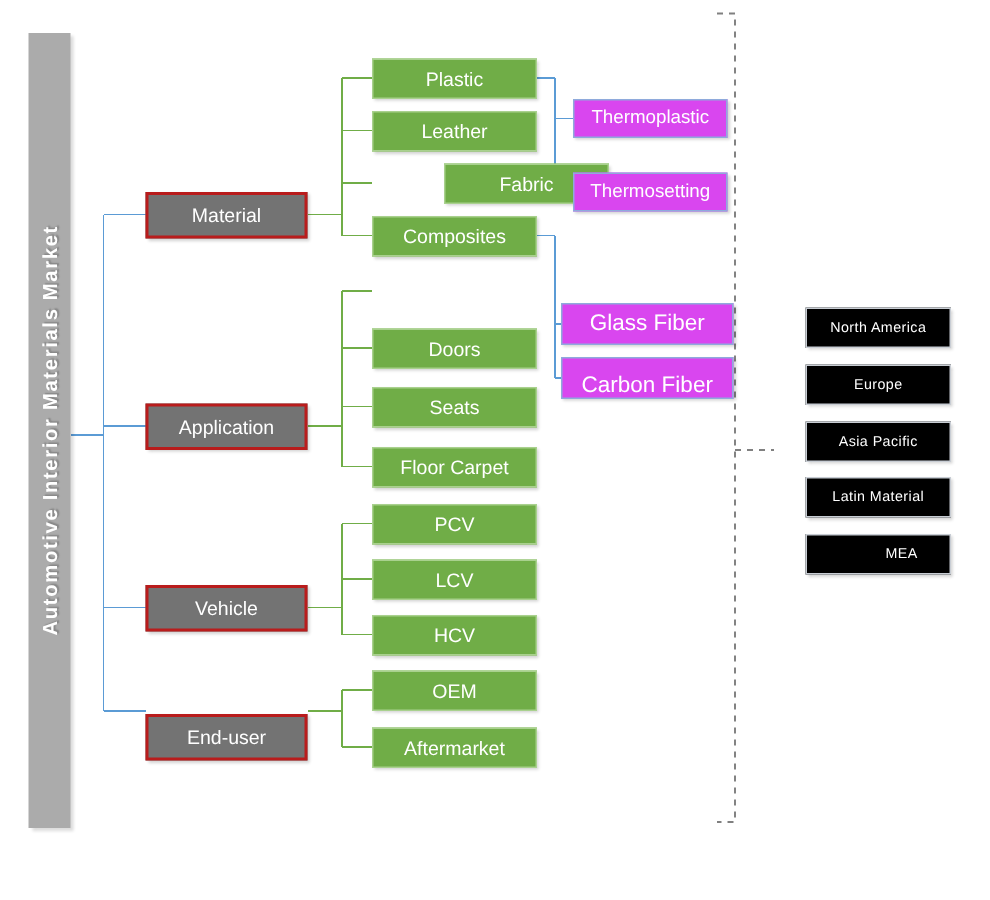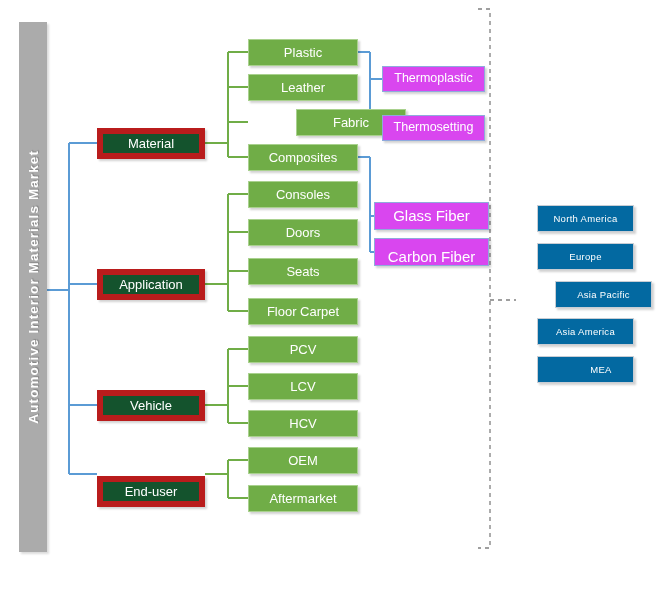--- a/index.html
+++ b/index.html
@@ -58,22 +58,22 @@
     display: flex;
     align-items: center;
     justify-content: center;
     color: #ffffff;
     text-align: center;
     box-shadow: 1.5px 1.5px 2px rgba(0,0,0,0.18);
     line-height: 1.05;
   }
 
   .node.cat {
-    background: #14532d;
-    border: 6px solid #b91c1c;
+    background: #737373;
+    border: 2px solid #b91c1c;
     width: 108px;
     height: 31px;
     font-size: 13px;
   }
 
   .node.leaf {
     background: #70ad47;
     border: 1px solid #a9d18e;
     width: 110px;
     height: 27px;
@@ -88,21 +88,21 @@
     font-size: 12.5px;
   }
 
   .node.sub.big {
     width: 115px;
     height: 28px;
     font-size: 15px;
   }
 
   .node.region {
-    background: #0369a1;
+    background: #000000;
     border: 1px solid #c8cdd4;
     width: 97px;
     height: 27px;
     font-size: 9.5px;
     letter-spacing: 0.3px;
   }
 </style>
 </head>
 <body>
 
@@ -195,23 +195,20 @@
   <div class="node leaf" style="left:248px; top:74px;">
     <span>Leather</span>
   </div>
   <div class="node leaf" style="left:248px; top:109px;margin-left:48px;">
     <span>Fabric</span>
   </div>
   <div class="node leaf" style="left:248px; top:144px;">
     <span>Composites</span>
   </div>
 
-  <div class="node leaf" style="left:248px; top:181px;">
-    <span>Consoles</span>
-  </div>
   <div class="node leaf" style="left:248px; top:219px;">
     <span>Doors</span>
   </div>
   <div class="node leaf" style="left:248px; top:258px;">
     <span>Seats</span>
   </div>
   <div class="node leaf" style="left:248px; top:298px;">
     <span>Floor Carpet</span>
   </div>
 
@@ -244,23 +241,23 @@
   <div class="node sub big" style="left:374px; top:238px;align-items:flex-end;">
     <span>Carbon Fiber</span>
   </div>
 
   <div class="node region" style="left:537px; top:205px;">
     <span>North America</span>
   </div>
   <div class="node region" style="left:537px; top:243px;">
     <span>Europe</span>
   </div>
-  <div class="node region" style="left:555px; top:281px;">
+  <div class="node region" style="left:537px; top:281px;">
     <span>Asia Pacific</span>
   </div>
   <div class="node region" style="left:537px; top:318px;">
-    <span>Asia America</span>
+    <span>Latin Material</span>
   </div>
   <div class="node region" style="left:537px; top:356px;padding-left:31px;">
     <span>MEA</span>
   </div>
 
 </div>
 
 </body></html>

